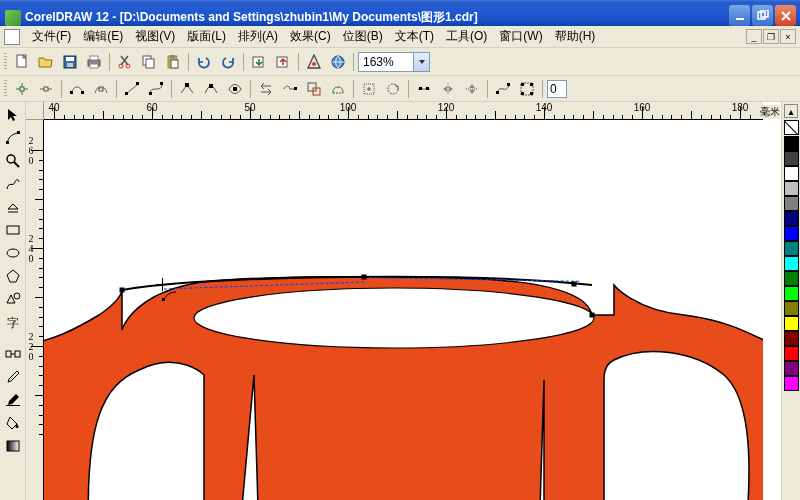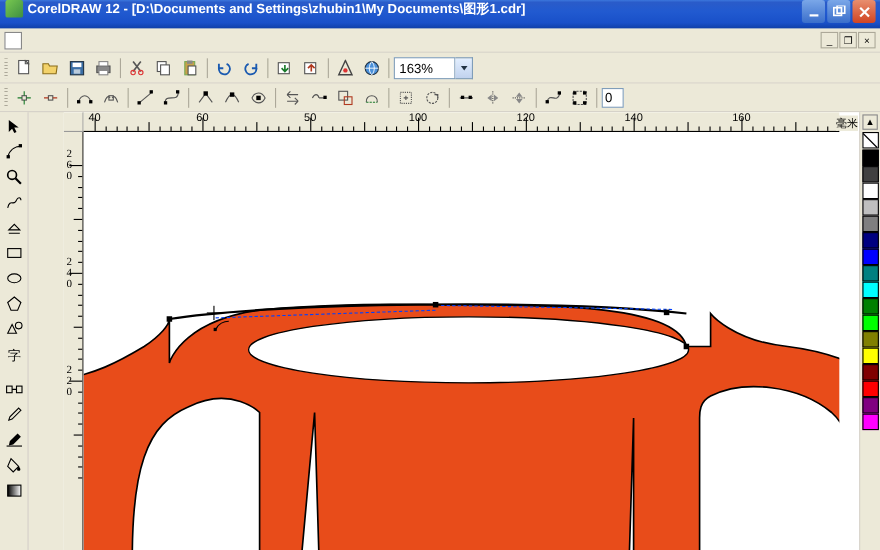--- a/index.html
+++ b/index.html
@@ -1,19 +1,19 @@
 <!DOCTYPE html>
 <html><head>
 <meta charset="utf-8">
 <style>
 * { margin: 0; padding: 0; box-sizing: border-box; font-family: "SimSun", "Microsoft Sans Serif", sans-serif; font-size: 12px; }
 body { width: 800px; height: 500px; overflow: hidden; background: #ece9d8; }
 
 
-.titlebar { height: 26px; background: linear-gradient(180deg, #3b77dd 0%, #2a5bc9 8%, #215ad0 40%, #1950c9 80%, #0f3fa7 100%); display: flex; align-items: flex-start; padding: 0 2px; color: #fff; font-weight: bold; }
+.titlebar { height: 26px; background: linear-gradient(180deg, #3b77dd 0%, #2a5bc9 8%, #215ad0 40%, #1950c9 80%, #0f3fa7 100%); display: flex; align-items: flex-end; padding: 0 2px; color: #fff; font-weight: bold; }
 .titlebar .appicon { width: 16px; height: 16px; background: linear-gradient(135deg, #78c850, #3e8e41); margin: 0 4px 0 3px; border-radius: 2px; }
 .titlebar .title { flex: 1; }
 .win-btns { display: flex; gap: 2px; padding-right: 2px; }
 .win-btn { width: 21px; height: 21px; border-radius: 3px; display: flex; align-items: center; justify-content: center; font-weight: bold; color: #fff; }
 .win-min { background: linear-gradient(180deg, #7aa7e8, #3a6ecb); }
 .win-max { background: linear-gradient(180deg, #7aa7e8, #3a6ecb); }
 .win-close { background: linear-gradient(180deg, #e88e6e, #d04423); }
 .win-btn svg { width: 12px; height: 12px; }
 
 
@@ -39,21 +39,21 @@
 
 
 .workspace { position: absolute; top: 102px; left: 0; right: 0; bottom: 0; display: flex; }
 
 
 .toolbox { width: 26px; background: #ece9d8; border-right: 1px solid #d4d0c8; padding-top: 2px; display: flex; flex-direction: column; align-items: center; gap: 1px; }
 .tool { width: 22px; height: 22px; display: flex; align-items: center; justify-content: center; border: 1px solid transparent; }
 .tool svg { width: 16px; height: 16px; }
 
 
-.canvas-area { flex: 1; position: relative; background: #fff; overflow: hidden; margin-left: 32px; }
+.canvas-area { flex: 1; position: relative; background: #fff; overflow: hidden; }
 
 
 .ruler-h { position: absolute; top: 0; left: 18px; right: 18px; height: 18px; background: #ece9d8; border-bottom: 1px solid #000; overflow: hidden; }
 .ruler-v { position: absolute; top: 18px; left: 0; width: 18px; bottom: 0; background: #ece9d8; border-right: 1px solid #000; overflow: hidden; }
 .ruler-corner { position: absolute; top: 0; left: 0; width: 18px; height: 18px; background: #ece9d8; border-right: 1px solid #999; border-bottom: 1px solid #999; }
 .ruler-h .tick { position: absolute; bottom: 0; width: 1px; background: #000; }
 .ruler-h .label { position: absolute; top: 0; font-size: 10px; color: #000; transform: translateX(-50%); }
 .ruler-v .tick { position: absolute; left: 0; height: 1px; background: #000; }
 .ruler-v .label { position: absolute; left: 0; font-size: 10px; text-align: center; font-family: SimSun; }
 .unit-label { position: absolute; top: 2px; right: 1px; font-size: 10px; background: #ece9d8; }
@@ -98,20 +98,33 @@
     <div class="win-btn win-close">
         <svg viewBox="0 0 12 12">
           <path d="M2 2 L10 10 M10 2 L2 10" stroke="#fff" stroke-width="2"></path>
         </svg>
       </div>
   </div>
 </div>
 
 <div class="menubar">
   <div class="docicon"></div>
+  <div id="menu-items" style="display: flex;">
+      <div class="mi">文件(F)</div>
+      <div class="mi">编辑(E)</div>
+      <div class="mi">视图(V)</div>
+      <div class="mi">版面(L)</div>
+      <div class="mi">排列(A)</div>
+      <div class="mi">效果(C)</div>
+      <div class="mi">位图(B)</div>
+      <div class="mi">文本(T)</div>
+      <div class="mi">工具(O)</div>
+      <div class="mi">窗口(W)</div>
+      <div class="mi">帮助(H)</div>
+    </div>
   <div class="flex"></div>
   <div class="mdi-btns">
     <div class="mdi-btn">_</div>
     <div class="mdi-btn">❐</div>
     <div class="mdi-btn">×</div>
   </div>
 </div>
 
 <div class="toolbar">
   <div class="grip"></div>

